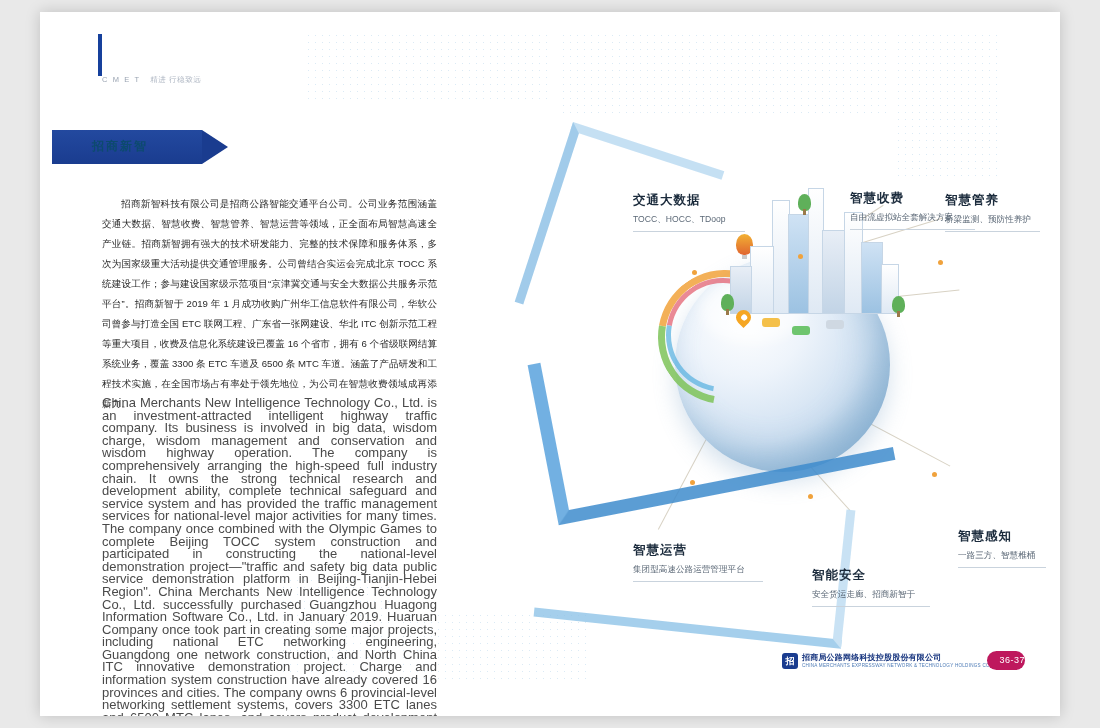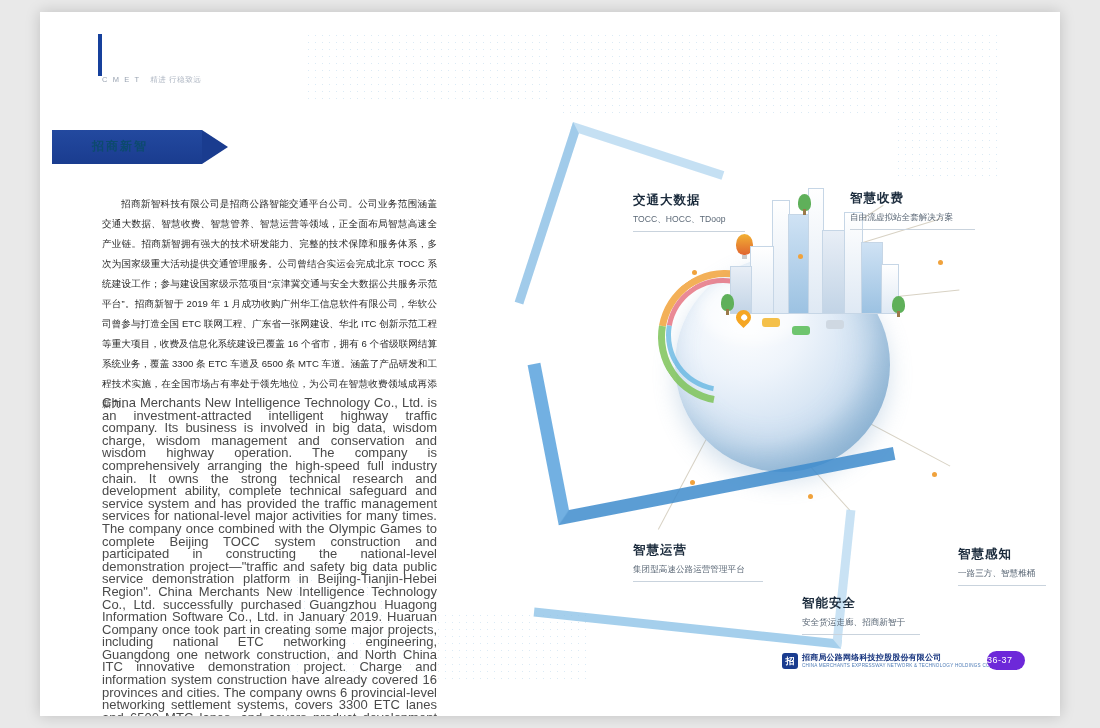--- a/index.html
+++ b/index.html
@@ -125,22 +125,22 @@
 
   
   .footer{position:absolute;left:742px;top:640px;width:246px;height:26px;}
   .flogo{
     position:absolute;left:0;top:1px;width:16px;height:16px;border-radius:3px;background:#1a3c8f;color:#fff;
     font-size:9px;line-height:16px;text-align:center;font-weight:bold;
   }
   .fcn{position:absolute;left:20px;top:0;font-size:8px;font-weight:bold;color:#17357f;letter-spacing:.2px;white-space:nowrap;}
   .fen{position:absolute;left:20px;top:11px;font-size:4.6px;color:#4c7ab5;letter-spacing:.25px;white-space:nowrap;}
   .pagenum{
-    position:absolute;left:205px;top:-1px;width:38px;height:19px;border-radius:10px;background:#6d28d9;color:#fff;
-    font-size:9px;line-height:19px;text-align:left;letter-spacing:.5px;
+    position:absolute;left:205px;top:-1px;width:38px;height:19px;border-radius:10px;background:#be185d;color:#fff;
+    font-size:9px;line-height:19px;text-align:right;letter-spacing:.5px;
   }
 </style>
 </head>
 <body>
 
 <div class="page">
 
   <div class="dots d1"></div>
   <div class="dots d2"></div>
   <div class="dots d3"></div>
@@ -206,30 +206,35 @@
     </div>
     <div class="dotm" style="left:258px;top:112px;"></div>
 
     <div class="callout" style="left:93px;top:50px;">
       <div class="title">交通大数据</div>
       <div class="sub">TOCC、HOCC、TDoop</div>
       <div class="rule" style="width:112px;"></div>
     </div>
     <div class="dotm" style="left:152px;top:128px;"></div>
 
+    <div class="callout" style="left:405px;top:50px;">
+      <div class="title">智慧管养</div>
+      <div class="sub">桥梁监测、预防性养护</div>
+      <div class="rule" style="width:95px;"></div>
+    </div>
     <div class="dotm" style="left:398px;top:118px;"></div>
 
-    <div class="callout" style="left:418px;top:404px;">
+    <div class="callout" style="left:418px;top:386px;">
       <div class="title">智慧感知</div>
       <div class="sub">一路三方、智慧椎桶</div>
       <div class="rule" style="width:88px;"></div>
     </div>
     <div class="dotm" style="left:392px;top:330px;"></div>
 
-    <div class="callout" style="left:262px;top:425px;margin-top:28px;">
+    <div class="callout" style="left:272px;top:425px;">
       <div class="title">智能安全</div>
       <div class="sub">安全货运走廊、招商新智于</div>
       <div class="rule" style="width:118px;"></div>
     </div>
     <div class="dotm" style="left:268px;top:352px;"></div>
 
     <div class="callout" style="left:93px;top:400px;">
       <div class="title">智慧运营</div>
       <div class="sub">集团型高速公路运营管理平台</div>
       <div class="rule" style="width:130px;"></div>

